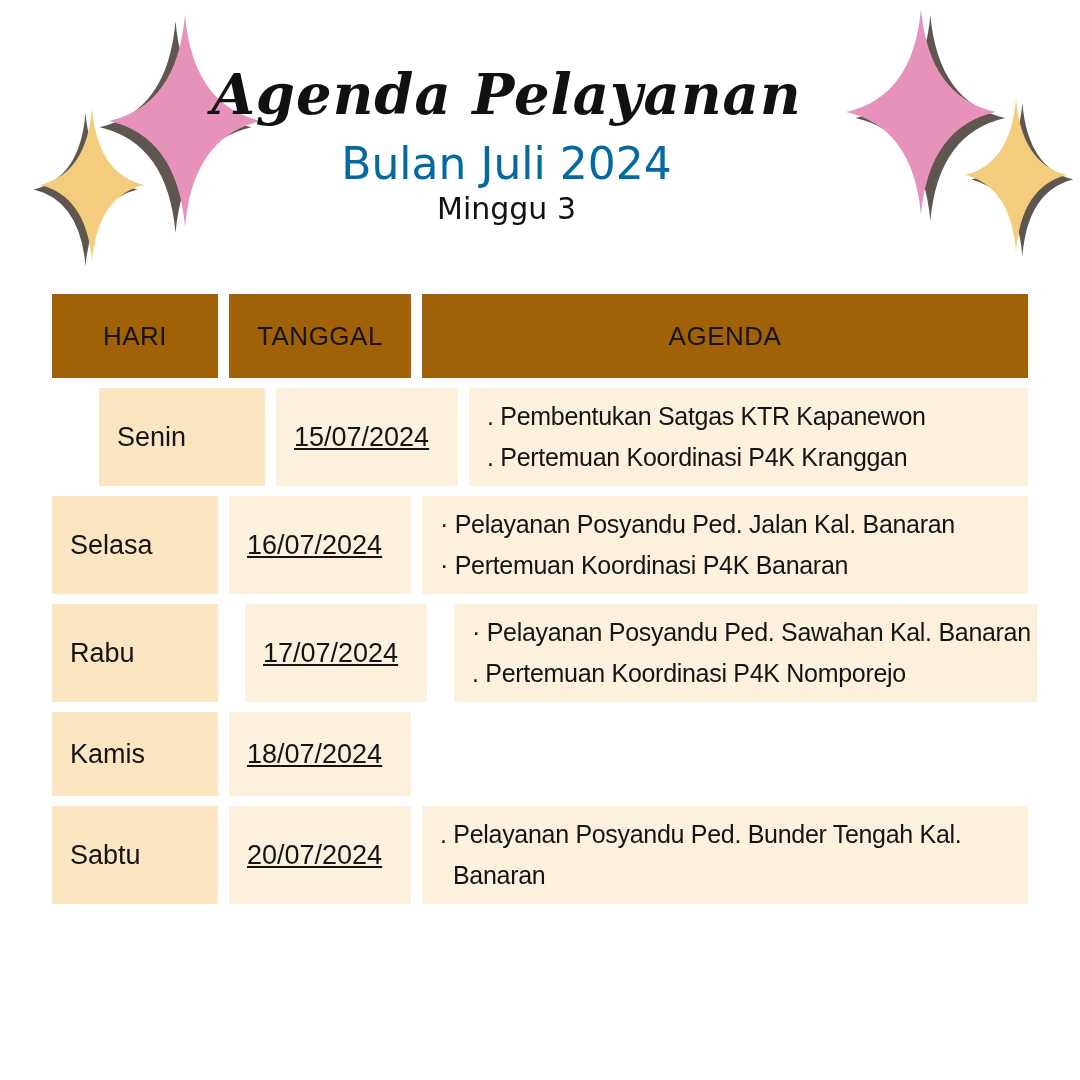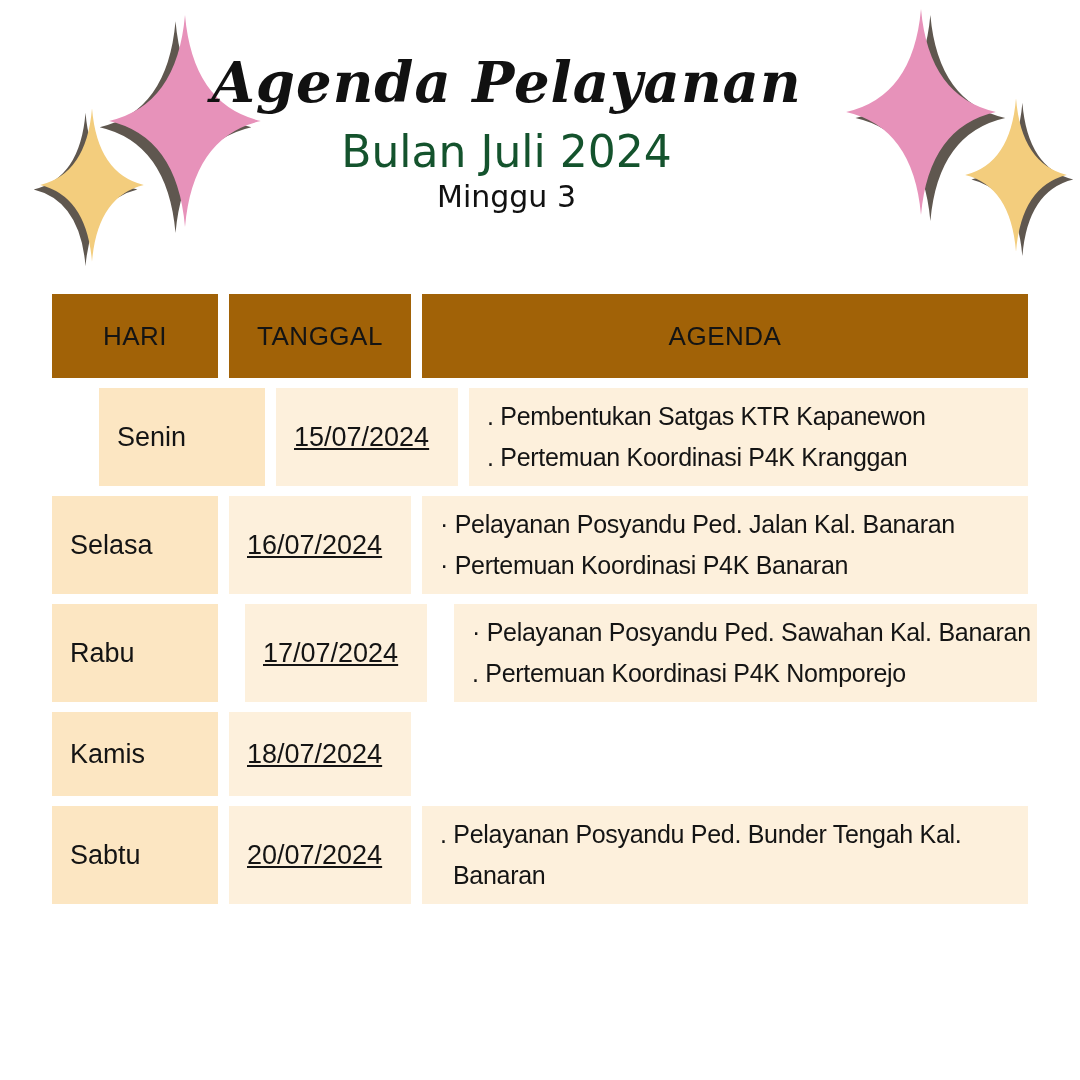--- a/index.html
+++ b/index.html
@@ -19,33 +19,33 @@
   #sparkle-yellow-left { left:38px;  top:106px; width:108px; height:158px; }
   #sparkle-pink-right  { left:843px; top:6px;   width:156px; height:212px; }
   #sparkle-yellow-right{ left:963px; top:96px;  width:106px; height:158px; }
 
   
   .title-block {
     position:absolute; top:52px; left:0; width:1013px;
     text-align:center;
   }
   .main-title {
-    margin:0;
+    margin:12px;
     font-family:"DejaVu Serif", serif;
     font-style:italic; font-weight:bold;
     font-size:56px; line-height:60px;
     letter-spacing:1px;
     color:#111;
   }
   .sub-title {
     margin:15px 0 0 0;
     font-family:"DejaVu Sans", sans-serif;
     font-weight:normal;
     font-size:44px; line-height:50px;
-    color:#14532d;
+    color:#0369a1;
   }
   .week-title {
     margin:2px 0 0 0;
     font-family:"DejaVu Sans", sans-serif;
     font-weight:normal;
     font-size:30px; line-height:36px;
     color:#111;
   }
 
   

